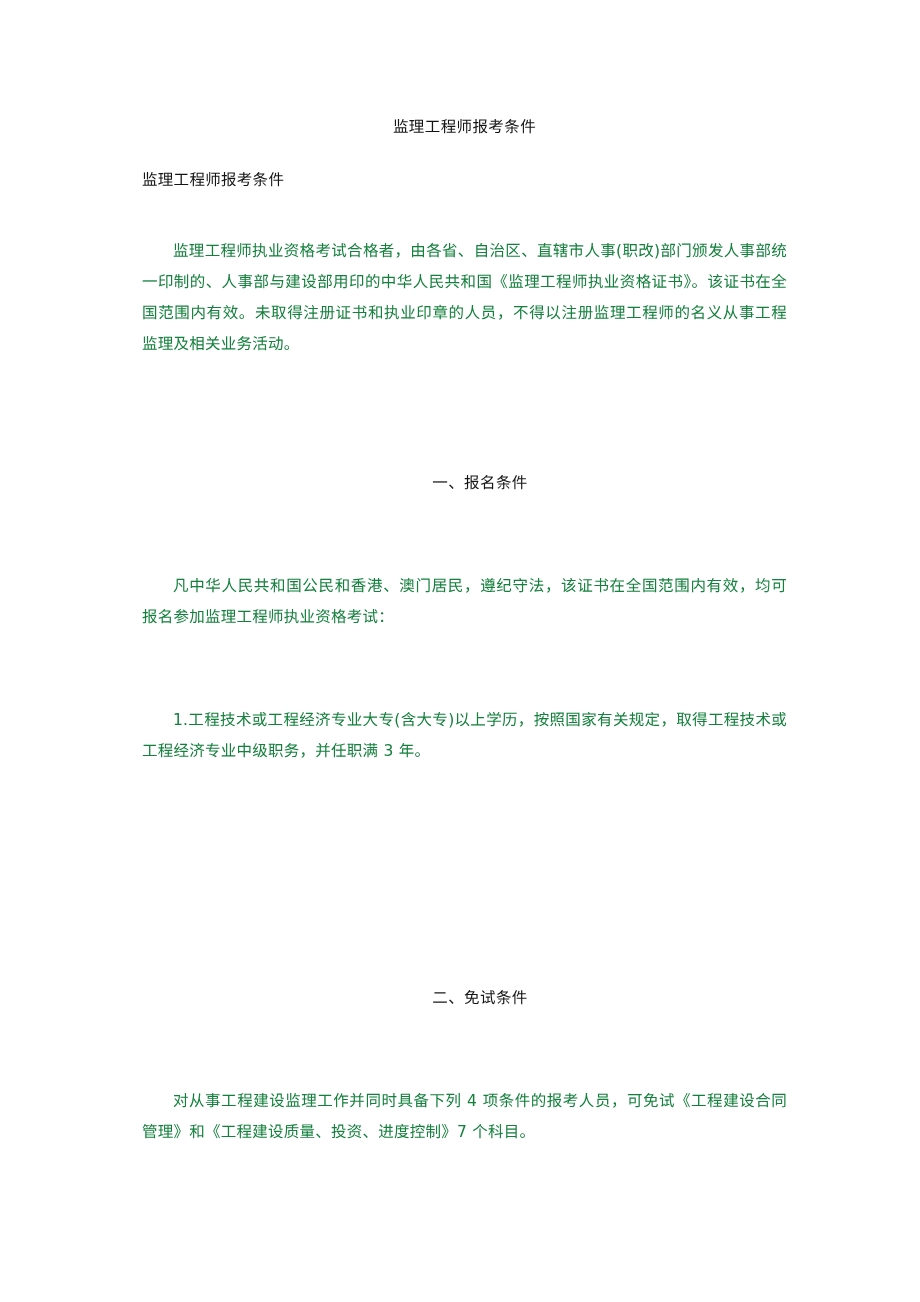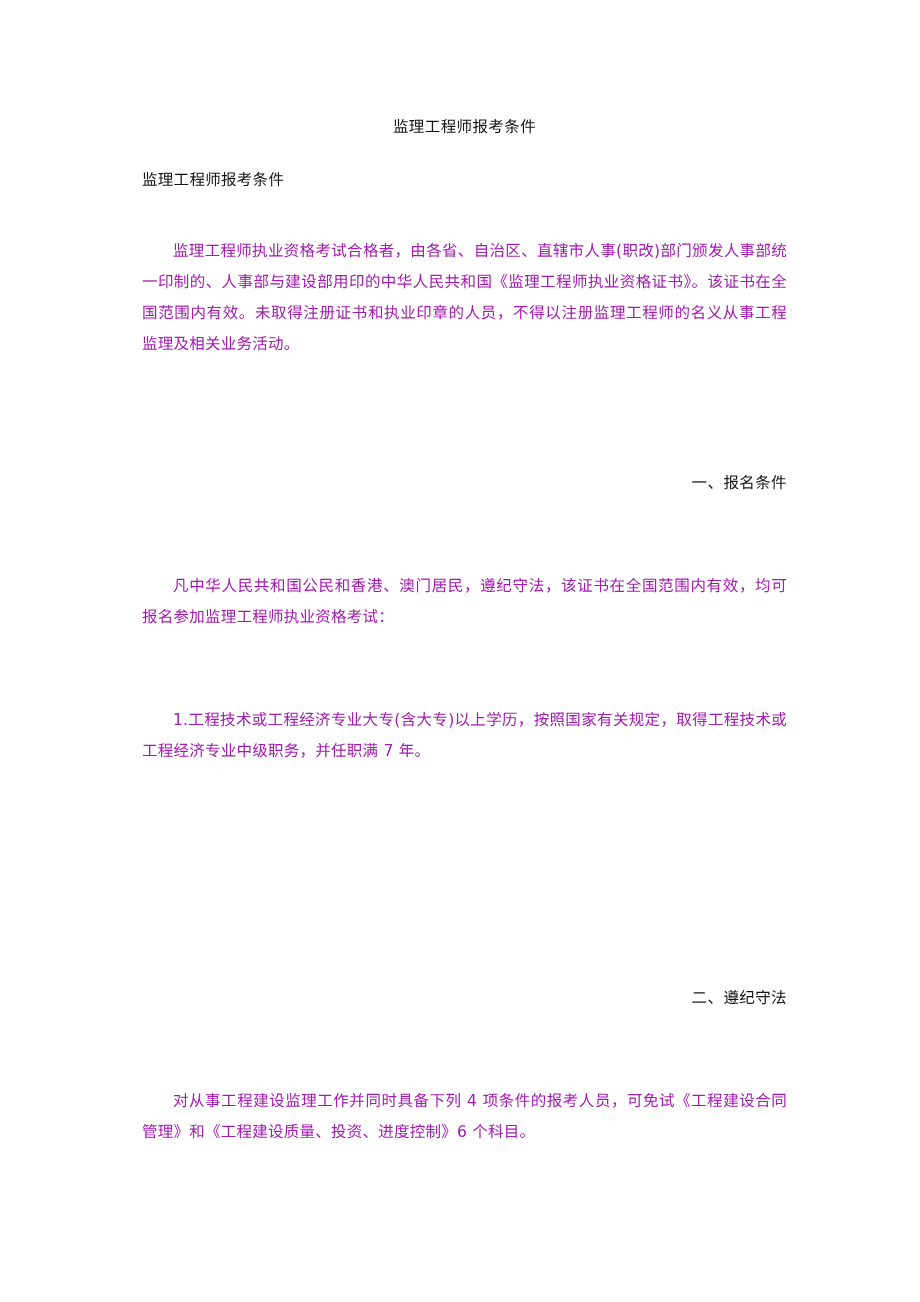--- a/index.html
+++ b/index.html
@@ -54,30 +54,30 @@
   
   .para {
     margin: 0;
     font-size: 15.5px;
     font-weight: 400;
     line-height: 31px;
     text-align: justify;
     text-justify: inter-ideograph;
     text-indent: 2em;
     letter-spacing: 0.25px;
-    color: #a21caf;
+    color: #15803d;
   }
 
   
   .section-heading {
     margin: 0;
     font-size: 15.5px;
     font-weight: 400;
     line-height: 31px;
-    text-align: right;
+    text-align: center;
     text-indent: 2em;
     letter-spacing: 0.4px;
     color: #141414;
   }
 
   
   .gap-sm { height: 22px; }
   .gap-md { height: 40px; }
   .gap-lg { height: 72px; }
   .gap-xl { height: 108px; }
@@ -103,32 +103,32 @@
     <div class="gap-xl"></div>
 
     <h2 class="section-heading">一、报名条件</h2>
 
     <div class="gap-lg"></div>
 
     <p class="para">凡中华人民共和国公民和香港、澳门居民，遵纪守法，该证书在全国范围内有效，均可报名参加监理工程师执业资格考试：</p>
 
     <div class="gap-lg"></div>
 
-    <p class="para">1.工程技术或工程经济专业大专(含大专)以上学历，按照国家有关规定，取得工程技术或工程经济专业中级职务，并任职满 7 年。</p>
+    <p class="para">1.工程技术或工程经济专业大专(含大专)以上学历，按照国家有关规定，取得工程技术或工程经济专业中级职务，并任职满 3 年。</p>
 
     <div class="gap-lg"></div>
 
 
     <div class="gap-lg"></div>
 
 
     <div class="gap-lg"></div>
 
-    <h2 class="section-heading">二、遵纪守法</h2>
+    <h2 class="section-heading">二、免试条件</h2>
 
     <div class="gap-lg"></div>
 
-    <p class="para">对从事工程建设监理工作并同时具备下列 4 项条件的报考人员，可免试《工程建设合同管理》和《工程建设质量、投资、进度控制》6 个科目。</p>
+    <p class="para">对从事工程建设监理工作并同时具备下列 4 项条件的报考人员，可免试《工程建设合同管理》和《工程建设质量、投资、进度控制》7 个科目。</p>
 
     <div class="gap-lg"></div>
 
   </div>
 </div>
 
 </body></html>

